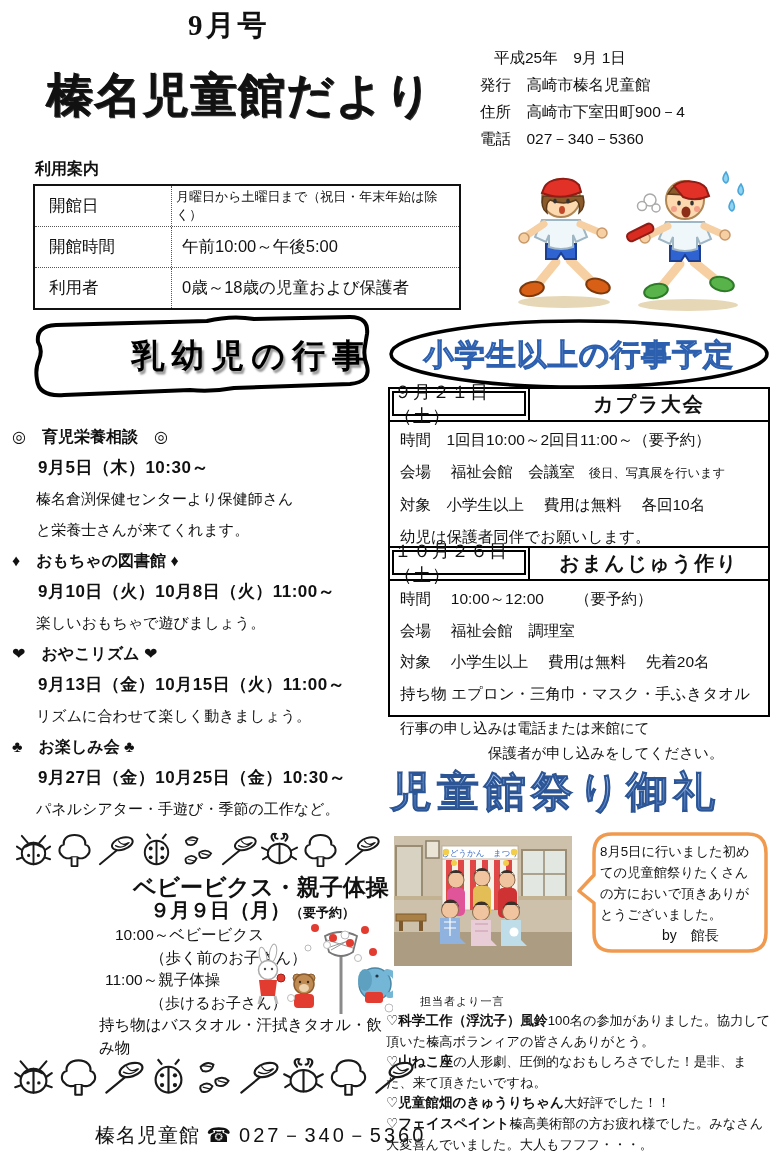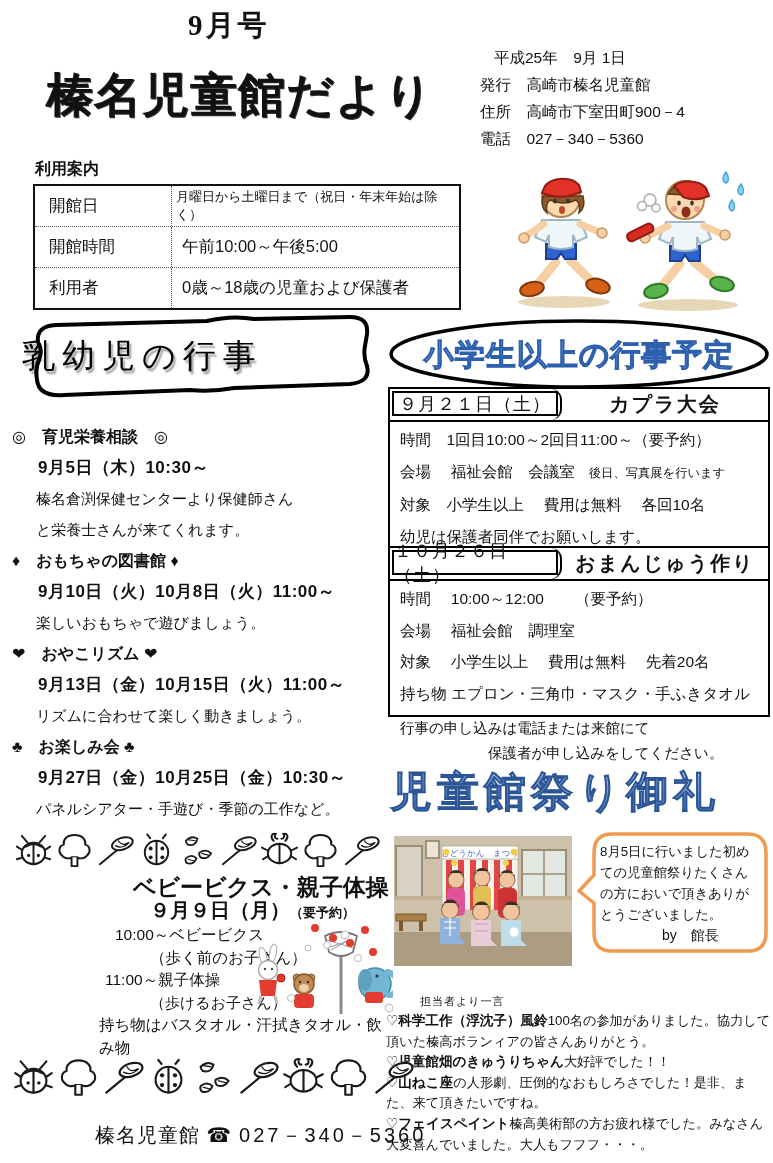--- a/index.html
+++ b/index.html
@@ -24,37 +24,37 @@
   .usage-table{left:33px;top:184px;width:424px;border:2px solid #111;background:#fff;}
   .u-row{display:flex;height:40px;align-items:center;}
   .u-row + .u-row{border-top:1px dotted #555;}
   .u-label{width:122px;padding-left:14px;font-size:16.5px;border-right:1px dotted #555;
            align-self:stretch;display:flex;align-items:center;}
   .u-value{flex:1;padding-left:10px;font-size:16.5px;}
   .u-row:first-child .u-value{font-size:13px;padding-left:4px;}
 
   
   .infant-banner{left:22px;top:312px;width:350px;height:86px;}
-  .infant-banner .btxt{position:absolute;left:0;top:22px;width:100%;text-align:left;
-      font-size:33px;font-weight:400;letter-spacing:7px;color:#000;
+  .infant-banner .btxt{position:absolute;left:0;top:22px;width:100%;text-align:right;
+      font-size:33px;font-weight:700;letter-spacing:7px;color:#000;
       text-shadow:2px 3px 2px rgba(0,0,0,.40);}
   .elem-banner{left:388px;top:318px;width:382px;height:72px;}
 
   
   .ev-list{left:8px;top:421px;width:378px;line-height:31px;}
   .ev-h{font-weight:bold;font-size:16px;padding-left:4px;}
   .ev-d{font-weight:bold;font-size:17px;padding-left:30px;letter-spacing:.5px;}
   .ev-t{font-size:15px;padding-left:28px;}
 
   
   .etable{left:388px;width:382px;border:2px solid #000;background:#fff;box-sizing:border-box;}
   .etable1{top:387px;}
   .etable2{top:546px;}
   .ehead{display:flex;border-bottom:2px solid #000;height:31px;}
-  .dcell{width:172px;border-right:2px solid #000;box-sizing:border-box;padding:2px;border-radius:11px;}
+  .dcell{width:140px;border-right:2px solid #000;box-sizing:border-box;padding:2px;}
   .dcell-inner{border:2px solid #000;height:21px;display:flex;align-items:center;
                justify-content:center;font-size:18px;letter-spacing:1px;}
   .ncell{flex:1;display:flex;align-items:center;justify-content:center;
          font-size:20px;font-weight:bold;letter-spacing:2px;}
   .ebody{padding:2px 10px 6px;font-size:15.5px;line-height:31.5px;}
   .enote{font-size:12.3px;padding-left:14px;}
 
   .apply-note{left:400px;top:716px;font-size:14.5px;line-height:25px;}
   .apply-note .l2{padding-left:88px;}
 
@@ -335,22 +335,22 @@
   <div class="bubble-text">
     <span>8月5日に行いました初めての児童館祭りたくさんの方においで頂きありがとうございました。</span>
     <div class="bubble-sign">by　館長</div>
   </div>
 </div>
 
 <div class="abs staff-note">担当者より一言</div>
 
 <div class="abs comments">
   <p><b>♡科学工作（浮沈子）風鈴</b><span>100名の参加がありました。協力して頂いた榛高ボランィアの皆さんありがとう。</span></p>
+  <p><b>♡山ねこ座</b><span>の人形劇、圧倒的なおもしろさでした！是非、また、来て頂きたいですね。</span></p>
   <p><b>♡児童館畑のきゅうりちゃん</b><span>大好評でした！！</span></p>
-  <p><b>♡山ねこ座</b><span>の人形劇、圧倒的なおもしろさでした！是非、また、来て頂きたいですね。</span></p>
   <p><b>♡フェイスペイント</b><span>榛高美術部の方お疲れ様でした。みなさん大変喜んでいました。大人もフフフ・・・。</span></p>
 </div>
 
 <div class="abs deco-row deco1">
     <span class="dico"><svg viewBox="0 0 40 40">
         <g fill="#fff" stroke="#1a1a1a" stroke-width="2" stroke-linecap="round">
           <path d="M14 12 L8 5 M26 12 L32 5 M9 20 L3 16 M9 27 L3 29 M31 20 L37 16 M31 27 L37 29" fill="none"></path>
           <ellipse cx="20" cy="23" rx="12" ry="11"></ellipse>
           <path d="M20 12 V34 M12 16 a14 14 0 0 1 16 0" fill="none"></path>
           <circle cx="15" cy="25" r="1.6" fill="#1a1a1a" stroke="none"></circle>

